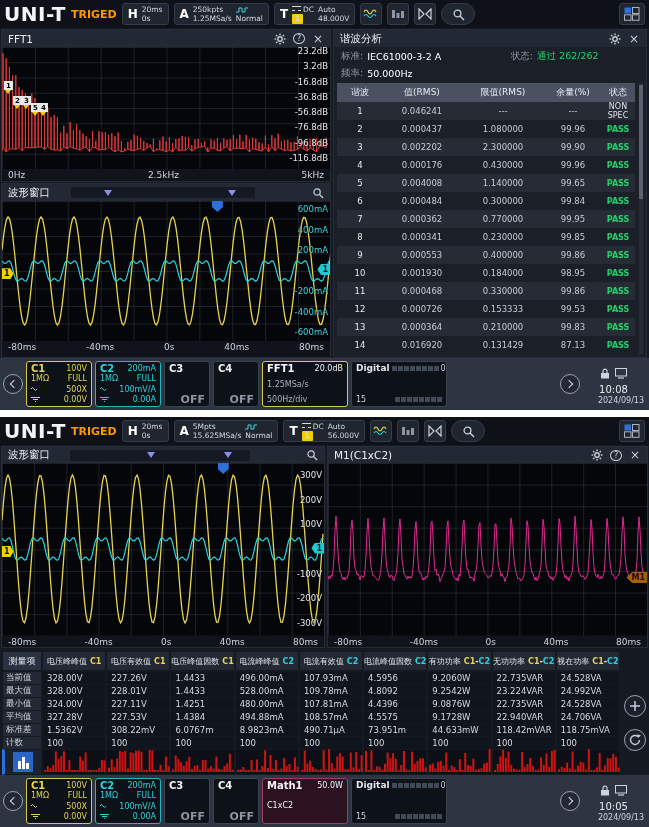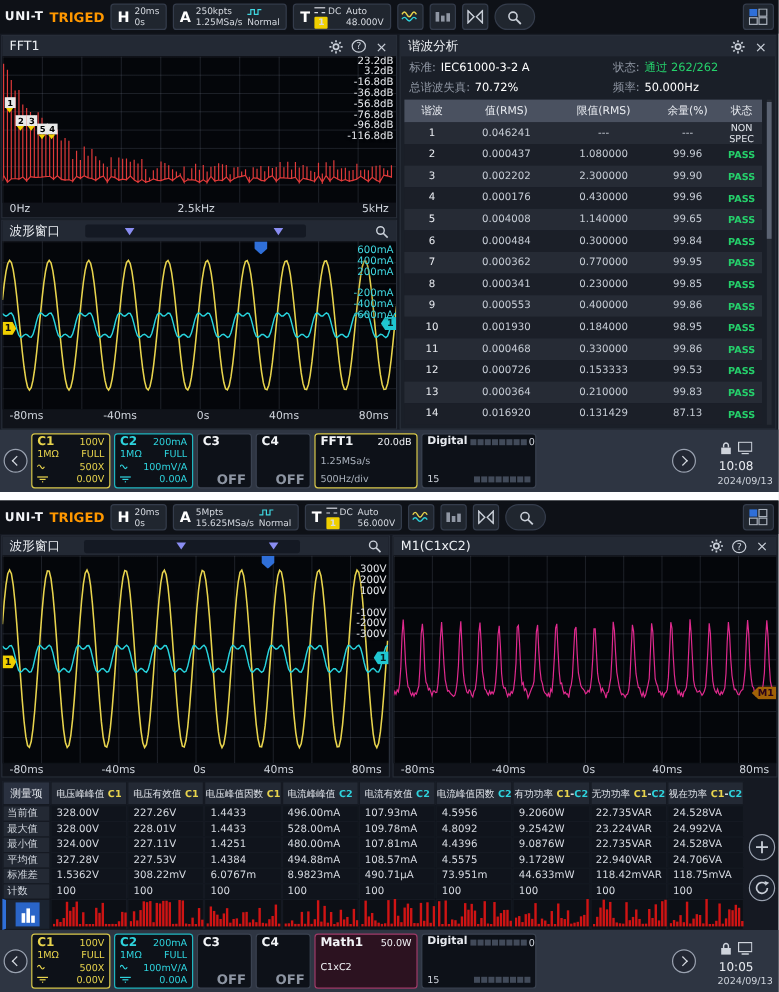--- a/index.html
+++ b/index.html
@@ -3,21 +3,21 @@
 <meta charset="utf-8">
 <style>
   *{margin:0;padding:0;box-sizing:border-box;}
   body{background:#dcdcdc;}
   .stage{position:relative;width:649px;height:827px;background:#ffffff;font-family:"DejaVu Sans","Liberation Sans",sans-serif;overflow:hidden;}
   .screen{position:absolute;left:0;width:649px;height:410px;background:#151922;overflow:hidden;}
   #screen1{top:0;} #screen2{top:417px;}
 
   
   .hdr{position:absolute;top:0;left:0;right:0;height:28px;background:#0e1117;display:flex;align-items:center;gap:5px;padding:0 4px;}
-  .logo{color:#f2f4f7;font-weight:bold;font-size:10px;letter-spacing:.5px;}
+  .logo{color:#f2f4f7;font-weight:bold;font-size:20px;letter-spacing:.5px;}
   .triged{color:#ff9800;font-weight:bold;font-size:11px;}
   .hbtn{background:#20262f;border:1px solid #343c4b;border-radius:3px;height:22px;display:flex;align-items:center;padding:0 5px;gap:4px;}
   .hbig{font-weight:bold;font-size:12px;color:#fff;}
   .hcol{display:flex;flex-direction:column;justify-content:center;align-items:flex-start;}
   .hcol span{font-size:7.5px;line-height:9px;color:#d6dae1;white-space:nowrap;}
   .badge-src{background:#f0d000;color:#111;font-size:8px;font-weight:bold;width:11px;height:10px;display:flex;align-items:center;justify-content:center;border-radius:1px;}
   .dcrow{display:flex;align-items:center;gap:2px;}
   .dc-icon{display:inline-block;width:9px;height:6px;position:relative;}
   .dc-icon::before{content:"";position:absolute;left:0;right:0;top:0;height:1px;background:#d6dae1;}
   .dc-icon::after{content:"";position:absolute;left:0;right:0;top:4px;border-top:1px dashed #d6dae1;}
@@ -34,21 +34,21 @@
   .tool.close{font-size:12px;}
   .plot{position:absolute;left:0;right:0;background:#04060a;overflow:hidden;}
   .grid-bg{position:absolute;inset:0;
     background-image:linear-gradient(rgba(115,125,145,.22) 1px,transparent 1px),
                      linear-gradient(90deg,rgba(115,125,145,.22) 1px,transparent 1px);}
   .g-fft{background-size:32.9px 15.25px;}
   .g-w1{background-size:32.9px 17.5px;}
   .g-w2{background-size:32.2px 21.6px;}
   .g-m1{background-size:31.9px 21.6px;}
   .plot svg{position:absolute;left:0;top:0;}
-  .ylab{position:absolute;right:2px;display:flex;flex-direction:column;align-items:flex-end;pointer-events:none;}
+  .ylab{position:absolute;right:2px;display:flex;flex-direction:column;justify-content:space-between;align-items:flex-end;pointer-events:none;}
   .ylab span{font-size:8.5px;color:#e6e9ee;line-height:9px;text-shadow:0 0 3px #000;}
   .ylab span.blank{visibility:hidden;}
   .cyanlab span{color:#3fd6e0;}
   .xlab{position:absolute;left:6px;right:6px;display:flex;justify-content:space-between;color:#cfd4dc;font-size:9px;}
 
   
   .pk{position:absolute;width:9px;height:9px;background:#e9e9e9;color:#000;font-size:7px;font-weight:bold;display:flex;align-items:center;justify-content:center;}
   .pk::after{content:"";position:absolute;top:9px;left:1px;border-left:3.5px solid transparent;border-right:3.5px solid transparent;border-top:4px solid #f0d000;}
   .cursorstrip{position:absolute;left:21%;right:23%;top:3px;height:11px;background:#141923;border-radius:2px;}
   .tri{position:absolute;top:6px;width:0;height:0;border-left:4px solid transparent;border-right:4px solid transparent;border-top:6px solid #8a8df2;}
@@ -328,24 +328,20 @@
               <span class="hlabel">标准:</span>
               <span class="hval">IEC61000-3-2 A</span>
             </span>
           <span class="hpair">
               <span class="hlabel">状态:</span>
               <span class="hval green">通过 262/262</span>
             </span>
         </div>
         <div class="hrow">
           <span class="hpair">
-              <span class="hlabel">总谐波失真:</span>
-              <span class="hval">70.72%</span>
-            </span>
-          <span class="hpair">
               <span class="hlabel">频率:</span>
               <span class="hval">50.000Hz</span>
             </span>
         </div>
       </div>
       <div class="htab" id="harmTable">
           <div class="htab-head">
             <span>谐波</span>
             <span>值(RMS)</span>
             <span>限值(RMS)</span>

